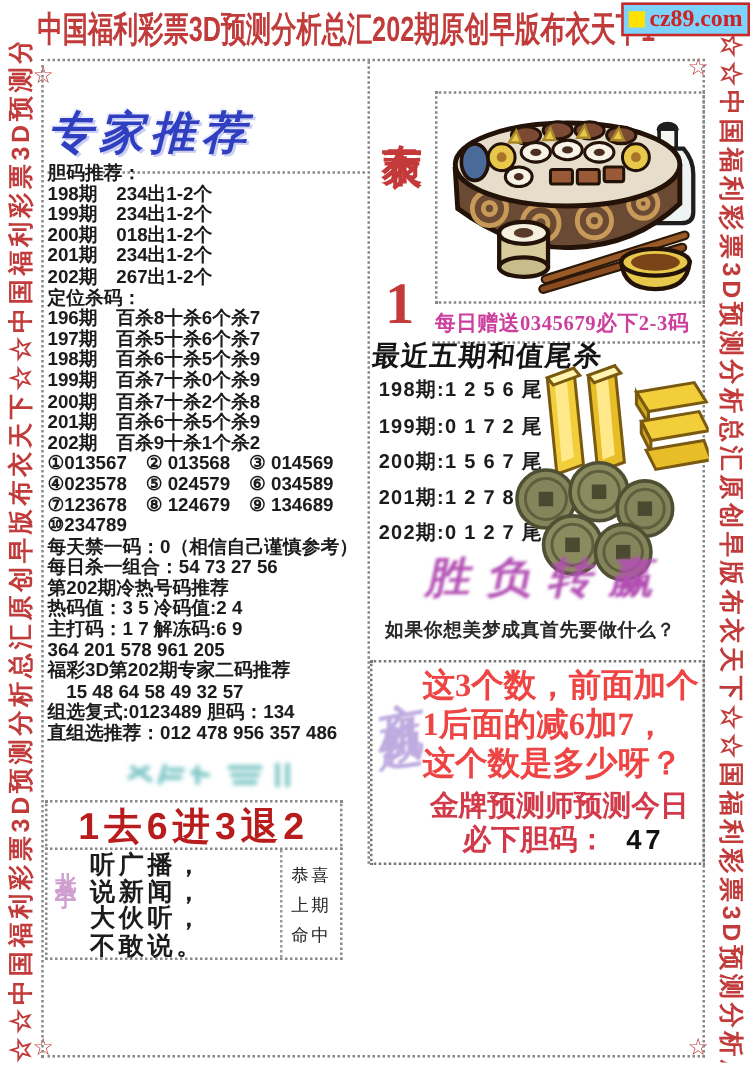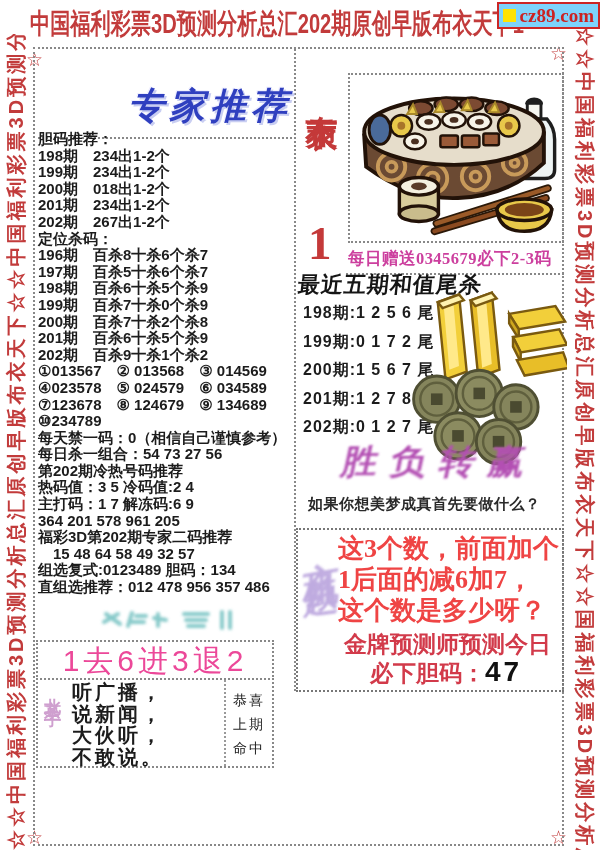--- a/index.html
+++ b/index.html
@@ -31,36 +31,36 @@
   .side-right { right:3px; top:26px; height:824px; }
   .corner-star { position:absolute; font-size:19px; color:#c23b3b; }
   .star-tl { left:26px; top:48px; }
   .star-tr { left:550px; top:42px; }
   .star-bl { left:26px; top:826px; }
   .star-br { left:550px; top:826px; }
   
   .content-frame { position:absolute; left:33px; top:47px; width:531px; height:799px; border:2px dotted #888; }
   .col-divider { position:absolute; left:294px; top:49px; height:642px; border-left:2px dotted #888; }
   
-  .expert-title-wrap { position:absolute; left:38px; top:82px; width:254px; text-align:right;
+  .expert-title-wrap { position:absolute; left:38px; top:82px; width:254px; text-align:left;
     border-bottom:2px dotted #888; padding-bottom:6px; }
   .expert-title {
     font-family:"Liberation Serif", serif; font-style:italic; font-weight:bold;
     font-size:36px; color:#2f3fbf; letter-spacing:5px;
     text-shadow:2px 2px 0 #c9cef2, -1px -1px 0 #eef; 
   }
   .left-lines { position:absolute; left:38px; top:131px; width:256px;
     font-size:15px; font-weight:bold; line-height:16.6px; white-space:nowrap; }
   .left-line { height:16.6px; overflow:visible; }
   
   .faded-title { position:absolute; left:98px; top:608px; width:150px; height:24px;
     filter:blur(1.6px); opacity:.75; }
   .slogan-box { position:absolute; left:36px; top:640px; width:238px; height:40px;
     border:2px dotted #888; border-bottom:none; display:flex; align-items:center; justify-content:center; }
-  .slogan-text { font-size:30px; font-weight:normal; letter-spacing:4px; color:#ec4899; }
+  .slogan-text { font-size:30px; font-weight:bold; letter-spacing:4px; color:#b91c1c; }
   .speech-box { position:absolute; left:36px; top:678px; width:238px; height:90px;
     border:2px dotted #888; display:flex; }
   .bj-vertical { width:26px; padding-top:4px; writing-mode:vertical-rl; text-orientation:upright;
     font-size:17px; font-weight:bold; color:#cf9fcf; letter-spacing:4px; }
   .poem { flex:1; padding:2px 0 0 8px; }
   .poem-line { font-size:20px; font-weight:bold; line-height:21.5px; letter-spacing:3px; }
   .congrats { width:48px; border-left:2px dotted #999; padding-top:8px; text-align:center;
     font-family:Liberation Sans, sans-serif; }
   .congrats-line { font-size:14px; line-height:24px; letter-spacing:2px; color:#222; }
   
@@ -88,21 +88,21 @@
   .riddle-side { position:absolute; left:-2px; top:2px; height:156px; writing-mode:vertical-rl;
     font-family:"Liberation Serif", serif; font-size:36px; font-weight:bold; color:#b9a3dd;
     letter-spacing:10px; transform:skewY(-10deg); filter:blur(1px); opacity:.9; }
   .riddle-lines { position:absolute; left:40px; top:3px; font-family:"Liberation Serif", serif;
     font-size:26px; font-weight:bold; color:#ef4444; }
   .riddle-line { line-height:31px; white-space:nowrap; }
   .predictor { position:absolute; left:46px; top:99px; font-family:"Liberation Serif", serif;
     font-size:23px; font-weight:bold; color:#d23a4a; white-space:nowrap; }
   .must-line { position:absolute; left:72px; top:126px; white-space:nowrap; }
   .must-label { font-family:"Liberation Serif", serif; font-size:23px; font-weight:bold; color:#d23a4a; }
-  .must-value { font-size:28px; font-weight:bold; color:#111; letter-spacing:3px; }
+  .must-value { font-size:22px; font-weight:bold; color:#111; letter-spacing:3px;margin-left:16px; }
 </style>
 </head>
 <body>
 
 <div class="page">
 
   <div class="header-title">中国福利彩票3D预测分析总汇202期原创早版布衣天下1</div>
   <div class="logo">
     <span class="logo-square"></span>
     <span class="logo-text">cz89.com</span>

